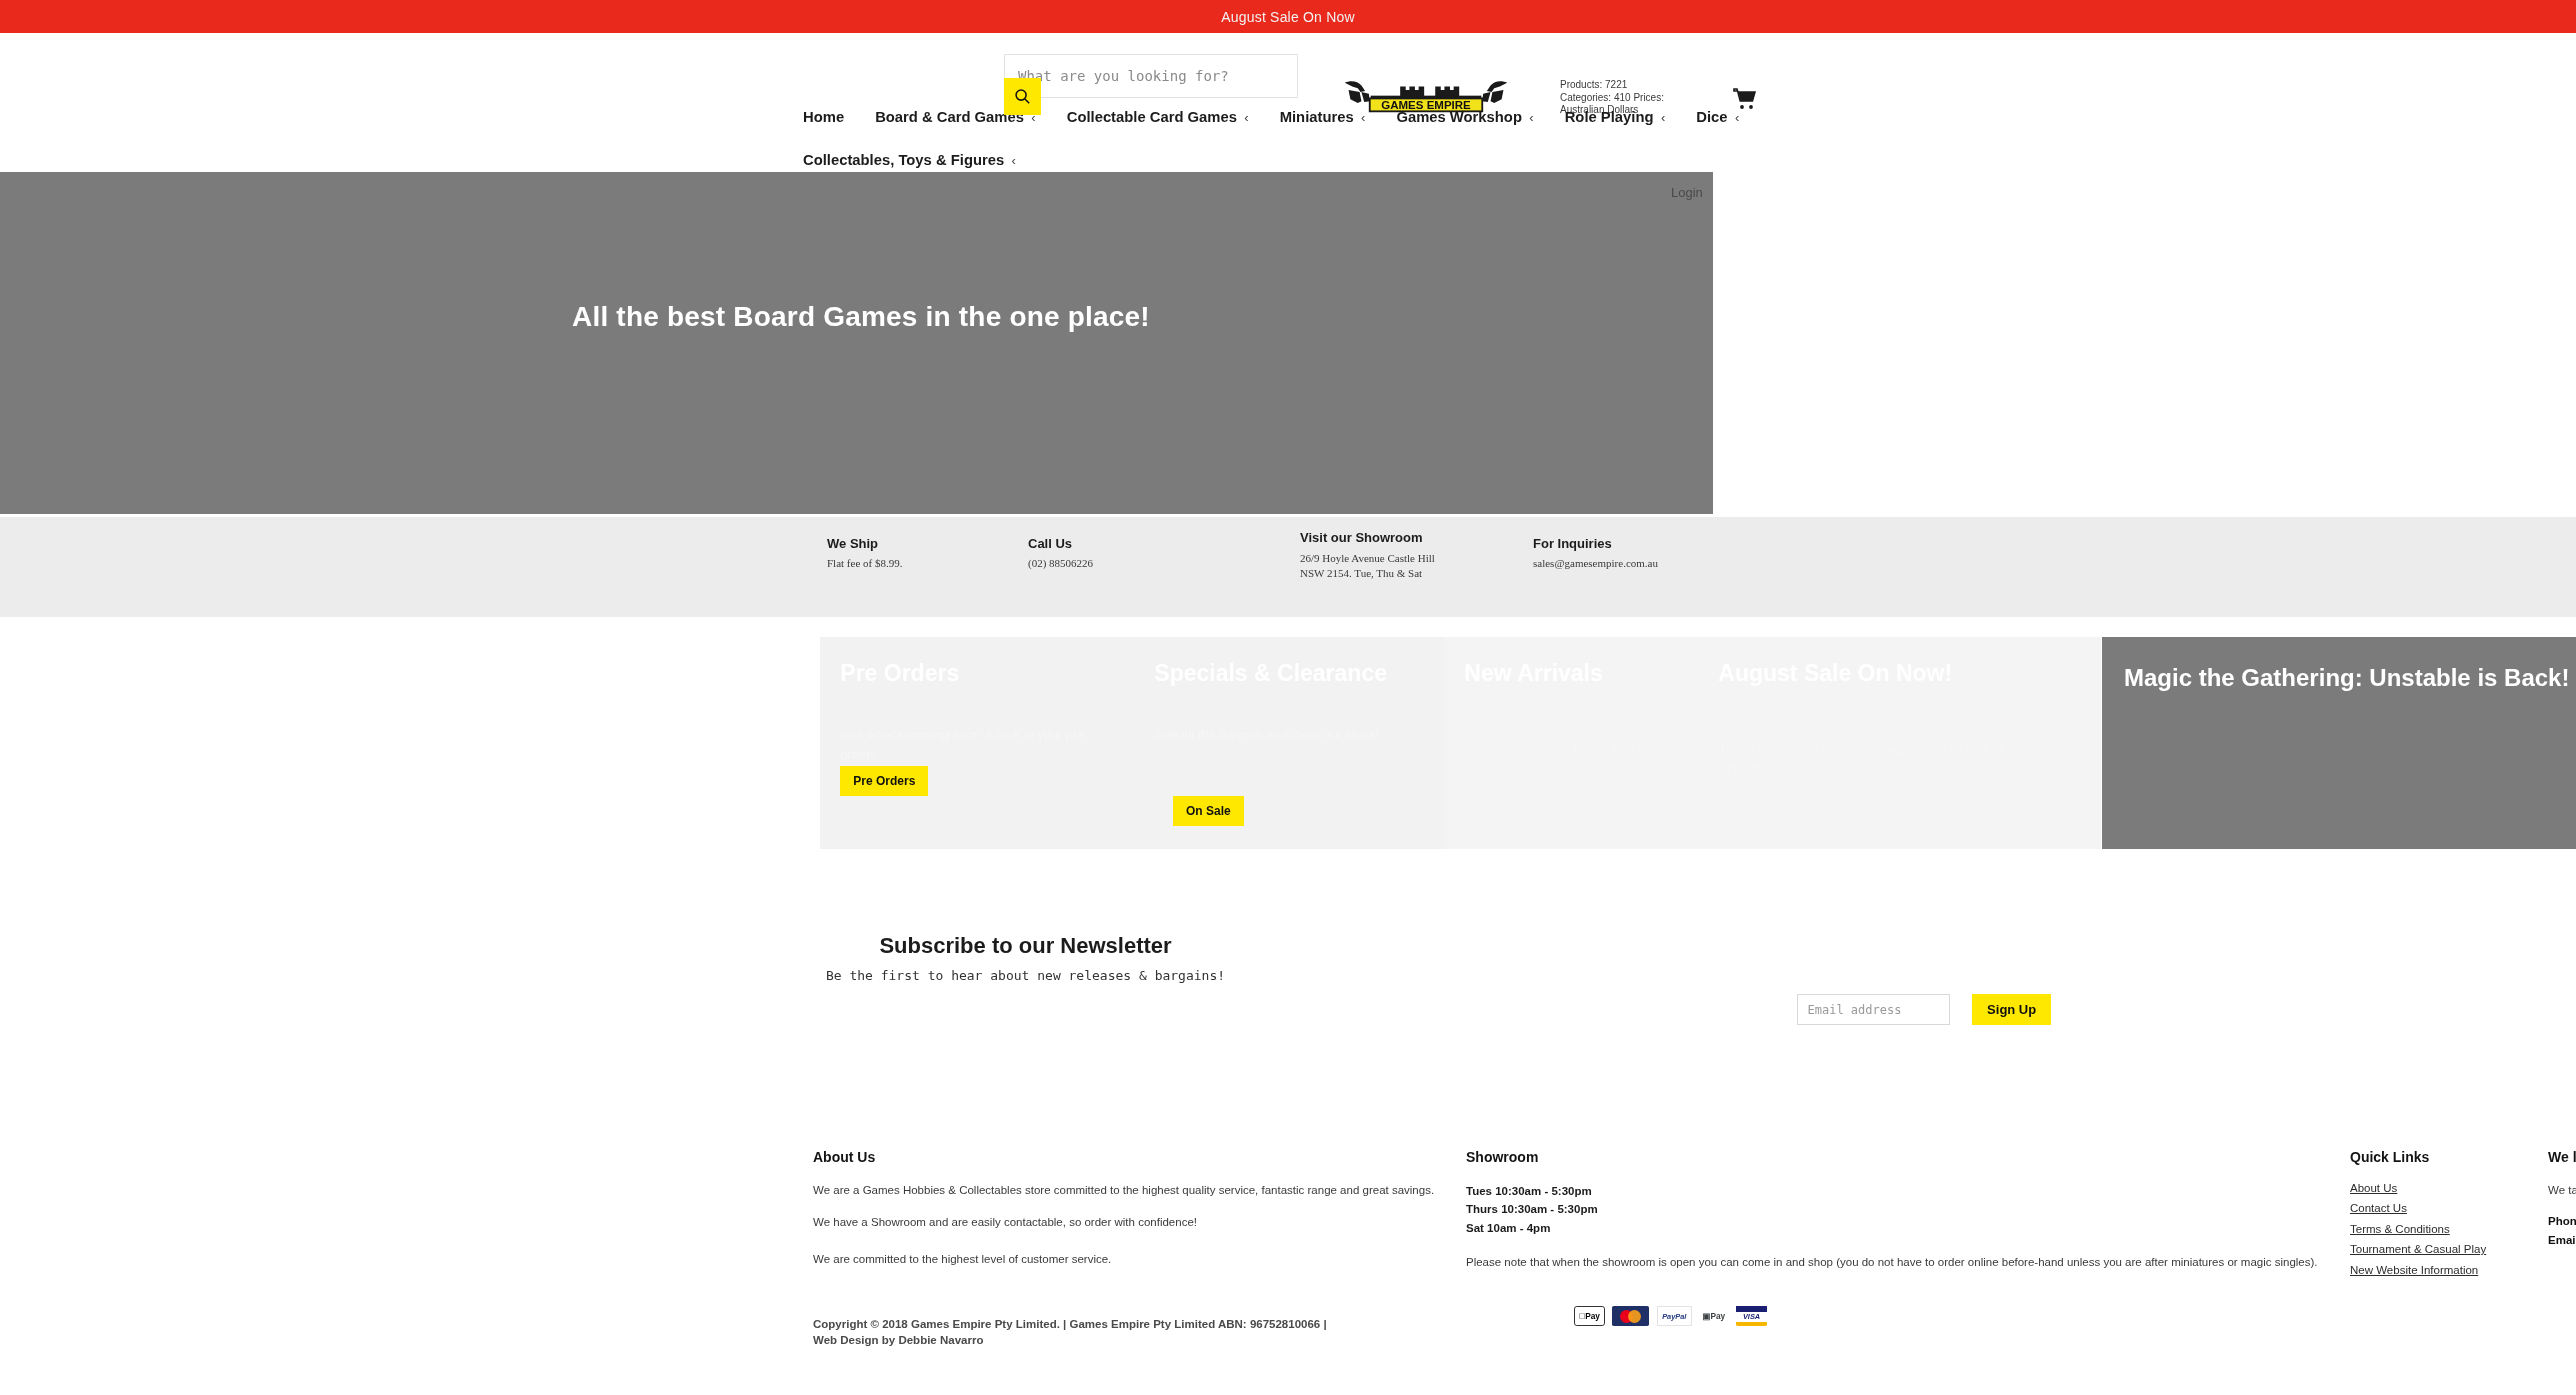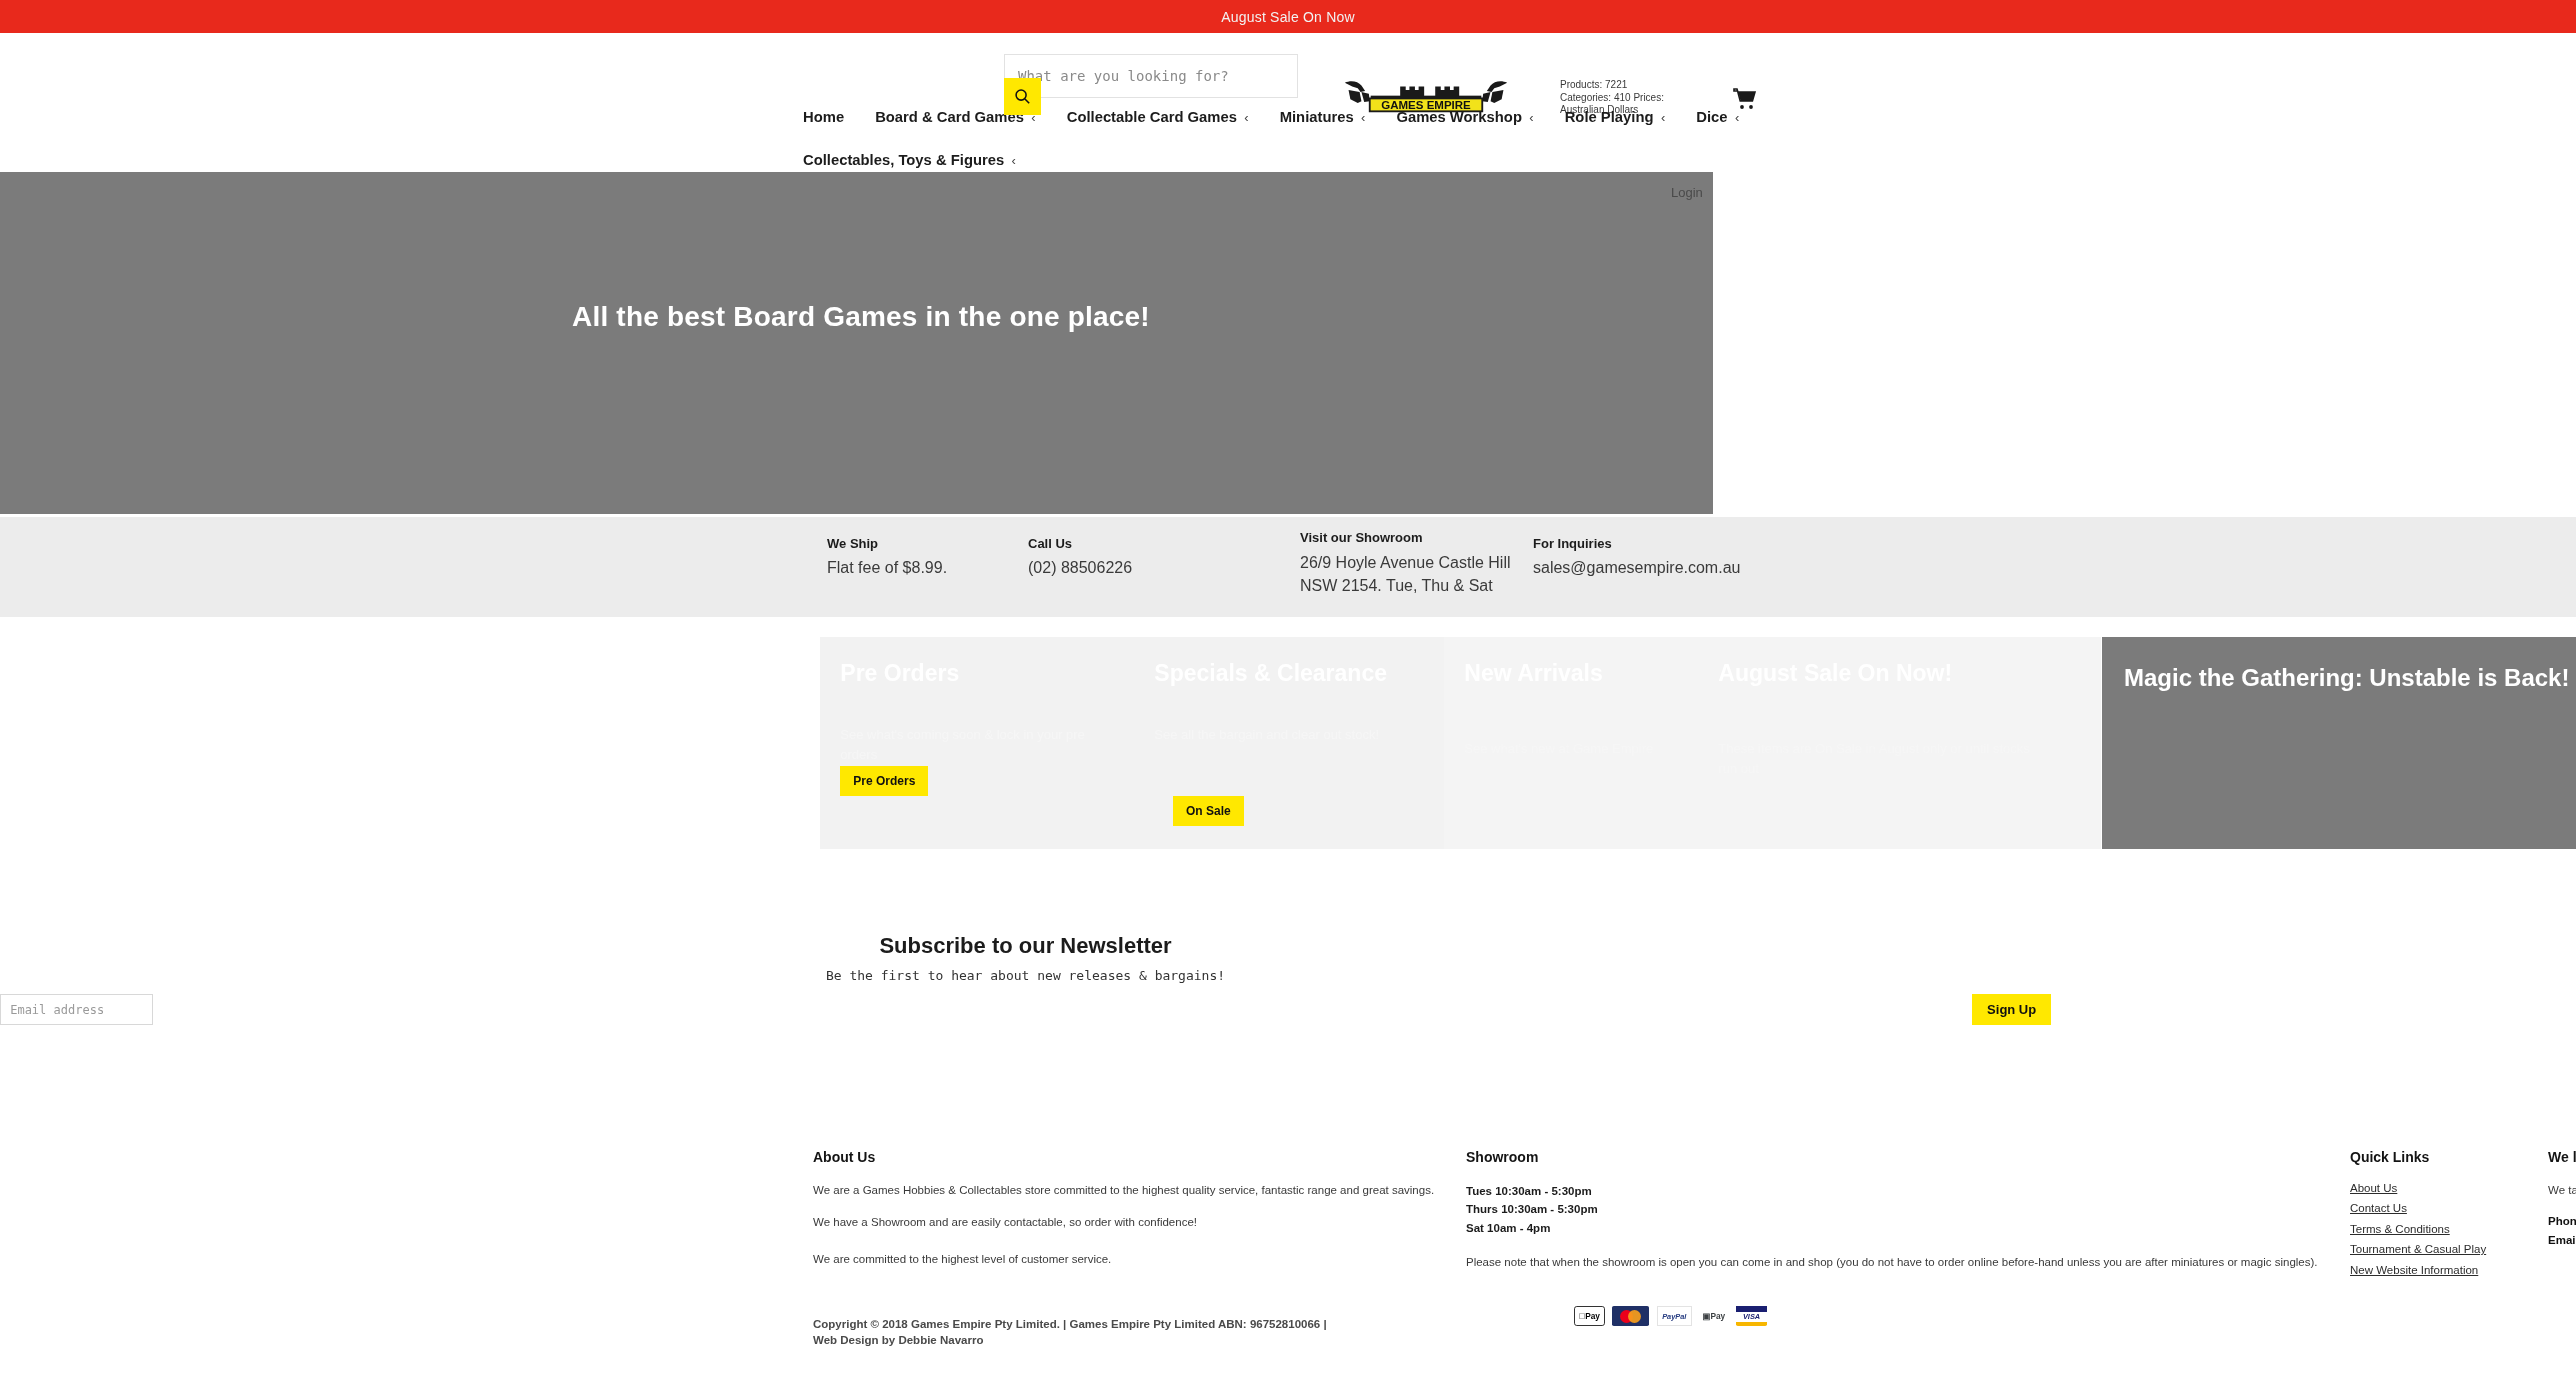--- a/index.html
+++ b/index.html
@@ -78,21 +78,21 @@
     position:absolute; left:1671px; top:185px; font-size:13px; color:#4a4a4a; cursor:pointer;
   }
 
   
   .info-strip {
     position:absolute; left:0; top:517px; width:2576px; height:100px; background:#ececec;
   }
   .info-col { position:absolute; top:18.5px; }
   .info-col h4 { font-size:13px; font-weight:bold; color:#1c1c1c; margin-bottom:5.5px; }
   .info-col p {
-    font-family:Liberation Sans, sans-serif; font-size:16px; color:#3a3a3a; line-height:1.45;
+    font-family:Liberation Serif, serif; font-size:11px; color:#3a3a3a; line-height:1.45;
   }
   .ic1 { left:827px; }
   .ic2 { left:1028px; }
   .ic3 { left:1300px; top:13px; }
   .ic4 { left:1533px; }
 
   
   .promo-row { position:absolute; left:0; top:637px; width:2576px; height:212px; }
   .promo-card { position:absolute; top:0; height:212px; background:#f2f2f2; }
   .pc1 { left:820px;  width:314px; }
@@ -121,21 +121,21 @@
     position:absolute; left:22px; top:28px; width:96%;
     font-size:24px; font-weight:bold; color:#ffffff; white-space:nowrap;
   }
 
   
   .newsletter { position:absolute; left:0; top:933px; width:2051px; height:111px; text-align:center; }
   .nl-title { font-size:22px; font-weight:bold; color:#1c1c1c; margin-bottom:9.2px; }
   .nl-sub {
     font-family:"DejaVu Sans Mono", monospace; font-size:13px; color:#333; margin-bottom:11px;
   }
-  .nl-form { display:flex; justify-content:space-between; align-items:center; gap:1px; }
+  .nl-form { display:flex; justify-content:flex-end; align-items:center; gap:22px; }
   .nl-input {
     width:153px; height:31px; border:0.9px solid #d8d8d8; background:#fff;
     font-family:"DejaVu Sans Mono", monospace; font-size:12px; color:#555; padding:0 9.2px; outline:none;
   }
   .nl-input::placeholder { color:#9a9a9a; }
   .nl-btn {
     height:31px; padding:0 14.8px; background:#ffe800; color:#111; border:none; cursor:pointer;
     font-size:13px; font-weight:bold;
   }
 

